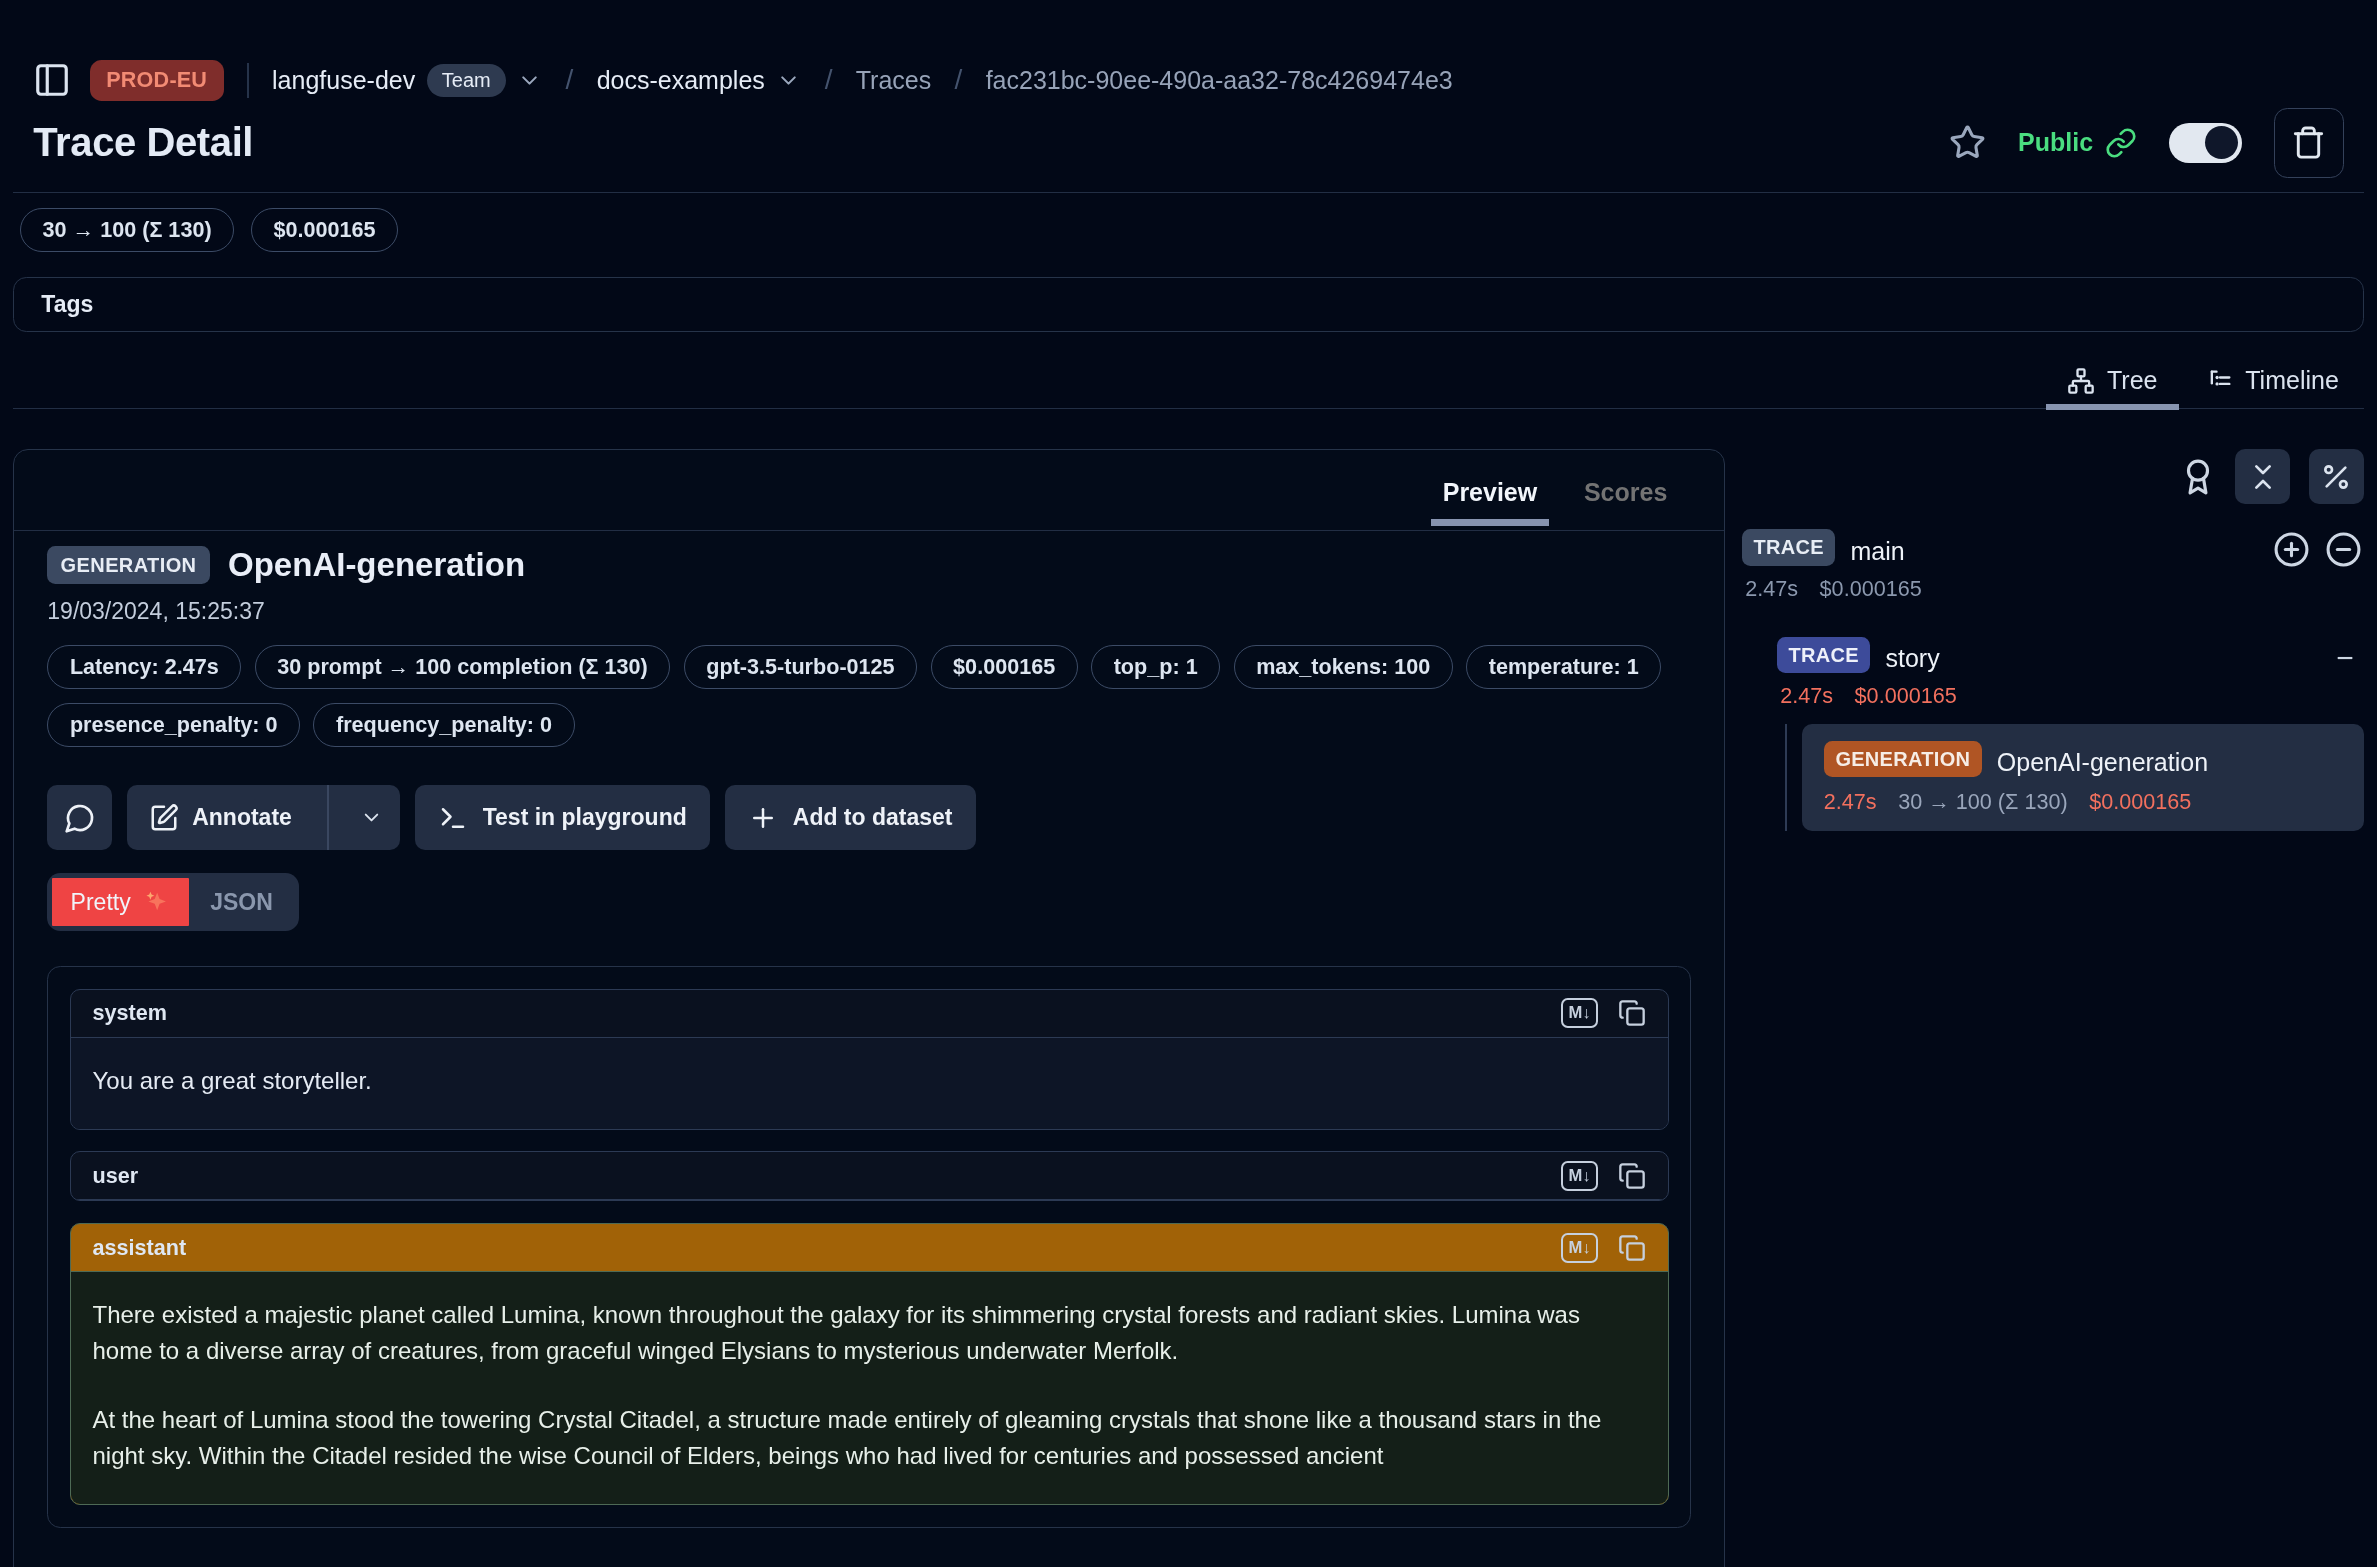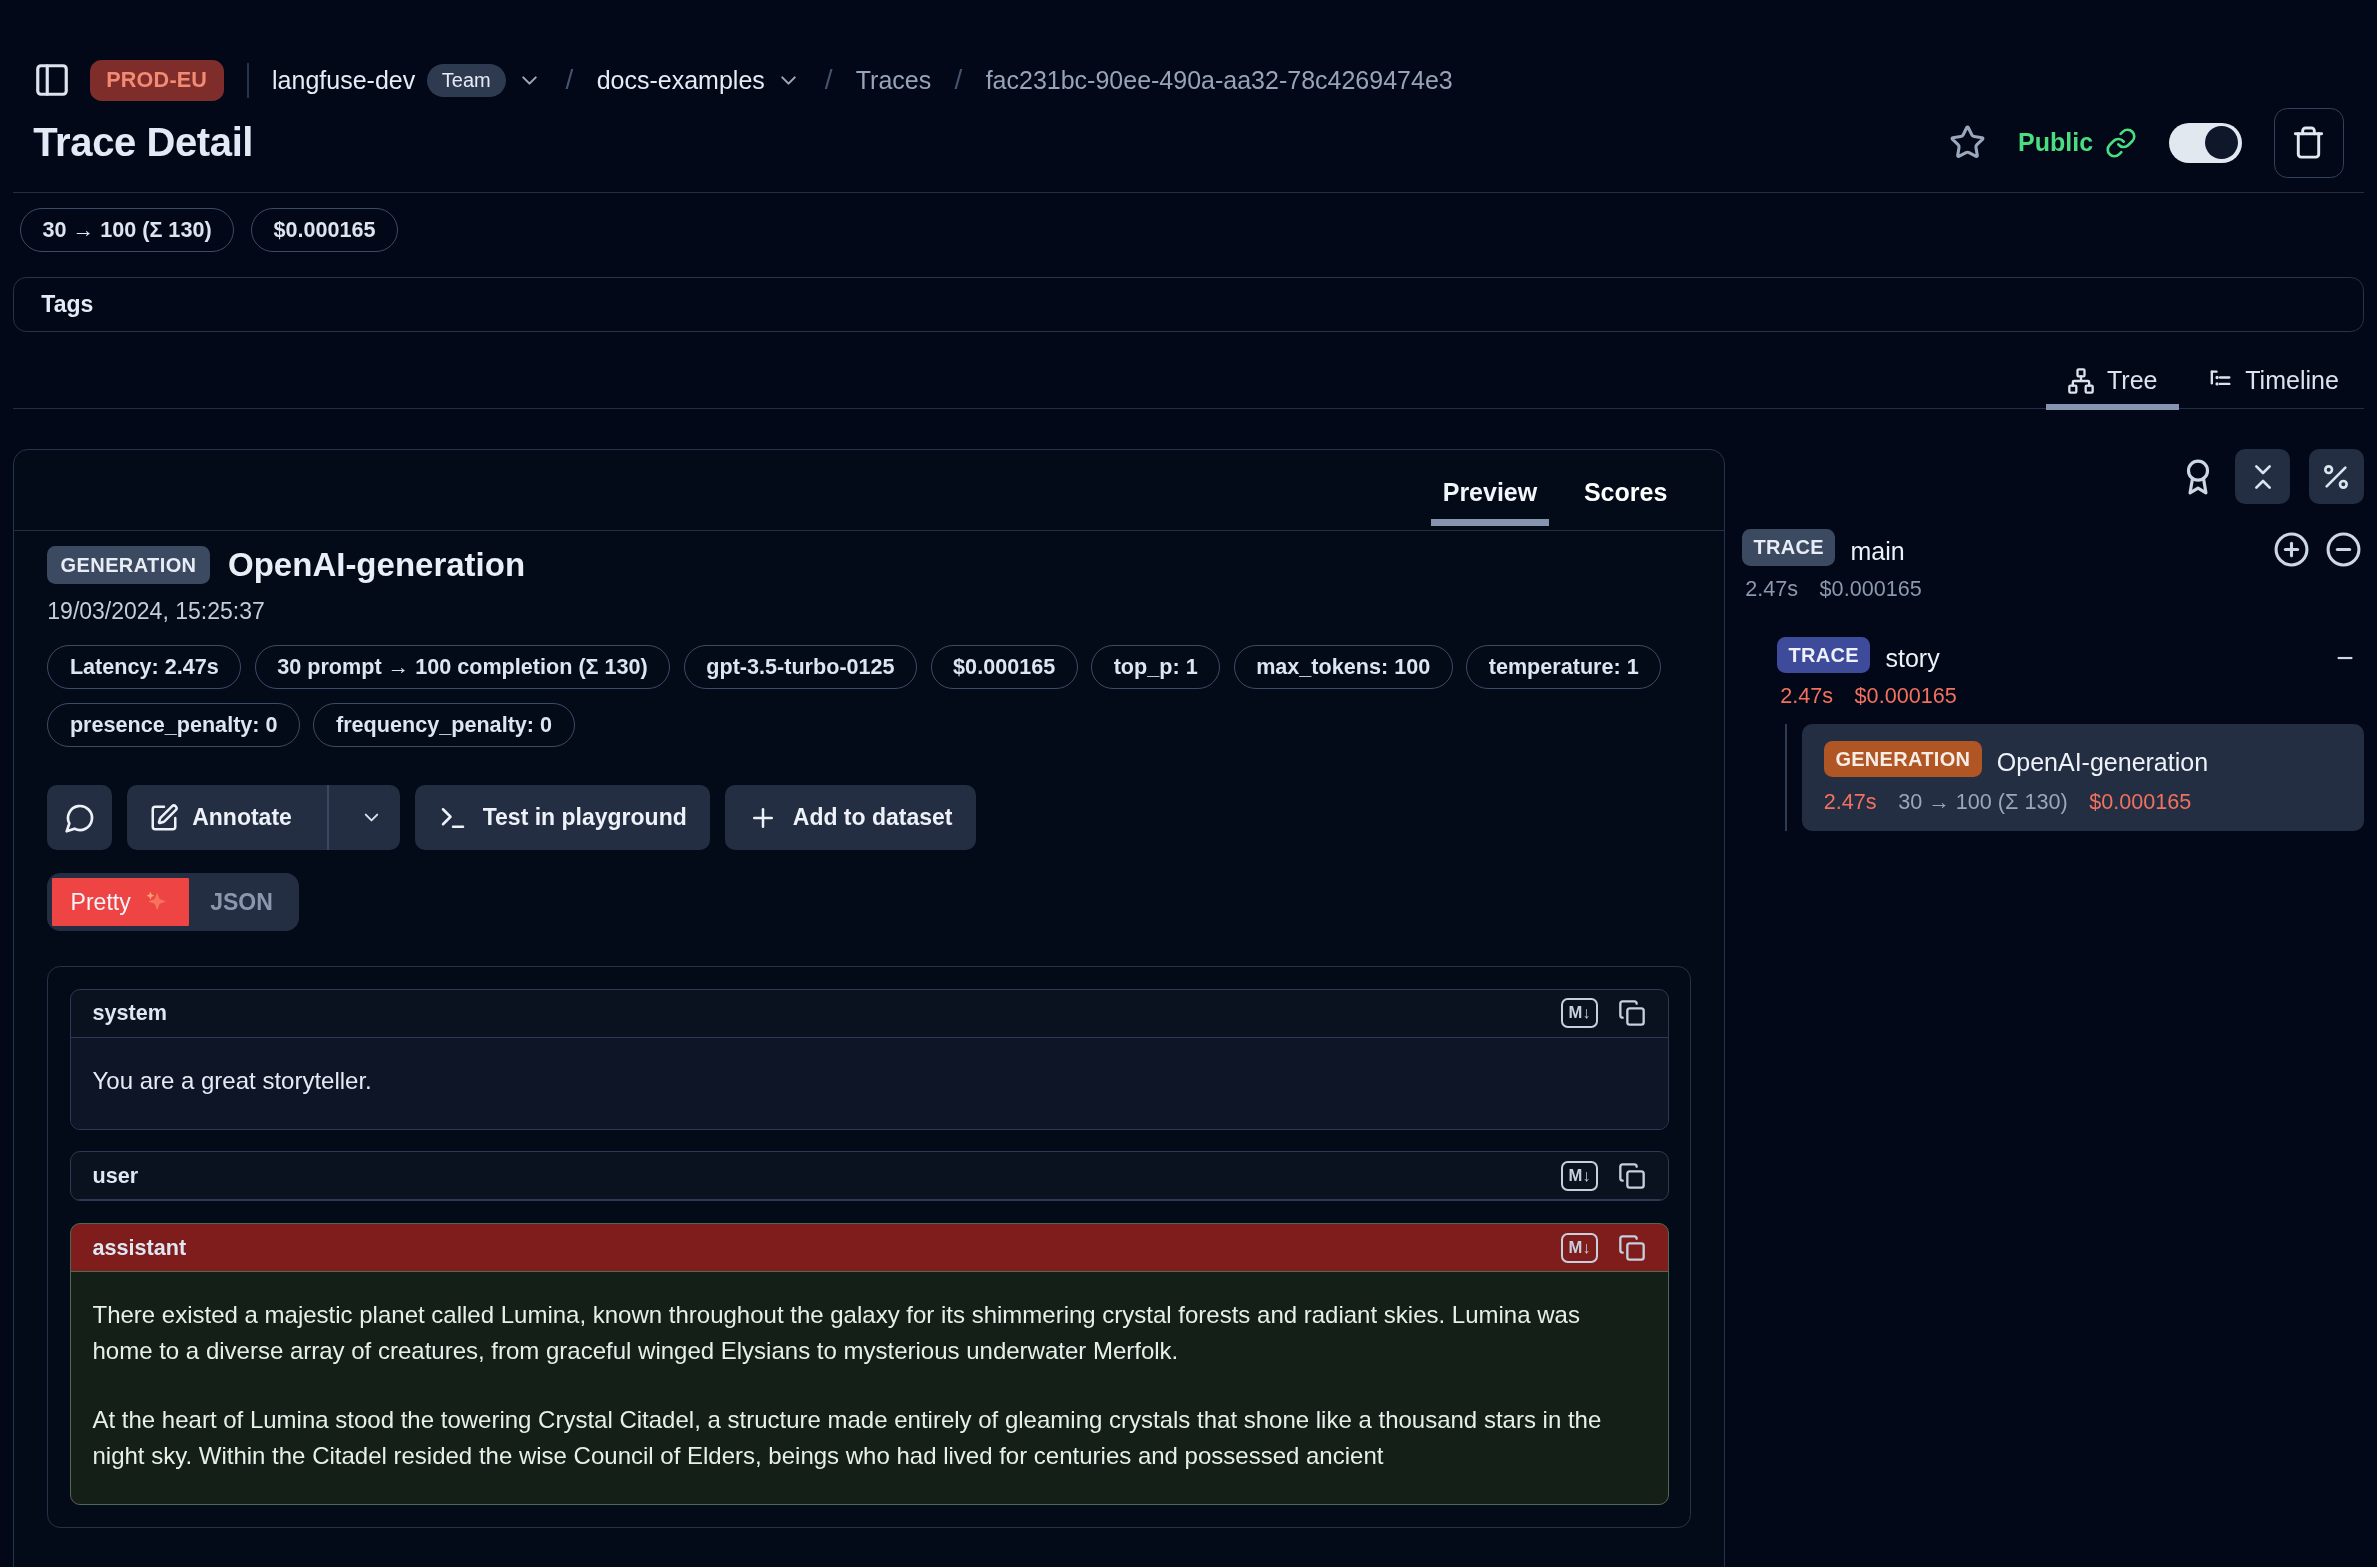--- a/index.html
+++ b/index.html
@@ -49,21 +49,21 @@
   
   .tabs-row { margin-top:27px; border-bottom:1.7px solid #222e44; display:flex; justify-content:flex-end; gap:5px; padding:0 3.3px; }
   .vtab { display:flex; align-items:center; gap:11.6px; font-size:25px; color:#dbe3ef; padding:6.7px 21.6px 13.3px; position:relative; cursor:pointer; }
   .vtab .bar { position:absolute; left:0; right:0; bottom:-1.7px; height:5.8px; background:#8794b0; }
 
   
   .content { display:flex; gap:16.6px; margin-top:40px; }
   .main-panel { width:1712px; height:1144px; border:1.7px solid #263349; border-radius:15px; overflow:hidden; background:#030b19; }
 
   .panel-tabs { height:81px; border-bottom:1.7px solid #222e44; display:flex; justify-content:flex-end; align-items:center; padding:5px 37px 0; gap:6.7px; }
-  .ptab { font-size:25px; font-weight:600; color:#ffffff; padding:16.6px 20px; position:relative; cursor:pointer; }
+  .ptab { font-size:25px; font-weight:600; color:#737373; padding:16.6px 20px; position:relative; cursor:pointer; }
   .ptab.active { color:#f2f6fb; }
   .ptab .bar { position:absolute; left:8.3px; right:8.3px; bottom:-1.7px; height:6.7px; background:#8794b0; }
 
   .panel-body { padding:15px 33px 0; }
   .obs-header { display:flex; align-items:center; gap:18.3px; }
   .type-badge { background:#3b4961; color:#e8edf5; font-size:20px; font-weight:700; padding:7.5px 13.3px; border-radius:8.3px; letter-spacing:0.4px; }
   .obs-title { font-size:33px; font-weight:700; color:#e9eef7; }
   .timestamp { margin-top:13.3px; font-size:23px; color:#c3cddc; }
 
   .meta-row { margin-top:20px; display:flex; flex-wrap:wrap; gap:13.3px; }
@@ -84,21 +84,21 @@
   .messages { margin-top:35px; border:1.7px solid #263349; border-radius:13.3px; padding:21.6px; display:flex; flex-direction:column; gap:21.6px; }
   .msg-card { border:1.7px solid #2c3a54; border-radius:10px; background:#0a111f; overflow:hidden; }
   .msg-head { height:48px; display:flex; align-items:center; padding:0 21.6px; border-bottom:1.7px solid #2c3a54; }
   .role { font-size:21.6px; font-weight:600; color:#dfe7f2; }
   .head-icons { margin-left:auto; display:flex; align-items:center; gap:20px; color:#c6d0de; }
   .md-box { border:2.5px solid currentColor; border-radius:6.7px; width:37px; height:30px; font-size:16.6px; font-weight:700; display:flex; align-items:center; justify-content:center; cursor:pointer; }
   .copy-ic { cursor:pointer; }
   .msg-body { padding:25px 21.6px 30px; background:#0d1526; font-size:24px; line-height:1.5; color:#e5ebf4; }
   .msg-body p { margin:0; }
   .msg-body p + p { margin-top:33px; }
-  .msg-card.assistant { border-color:#4e6a55; background:#7f1d1d; }
+  .msg-card.assistant { border-color:#4e6a55; background:#a16207; }
   .msg-card.assistant .msg-head { border-bottom-color:#4e6a55; }
   .msg-card.assistant .msg-body { background:#141f18; color:#e7efe9; }
 
   
   .tree-panel { flex:1; }
   .tree-icons { display:flex; justify-content:flex-end; align-items:center; gap:18.3px; height:55px; }
   .award { color:#cdd6e3; cursor:pointer; }
   .sq-btn { width:55px; height:55px; background:#232e43; border:none; border-radius:10px; display:flex; align-items:center; justify-content:center; color:#dbe3ee; cursor:pointer; }
 
   .tree-wrap { margin-top:25px; position:relative; }

